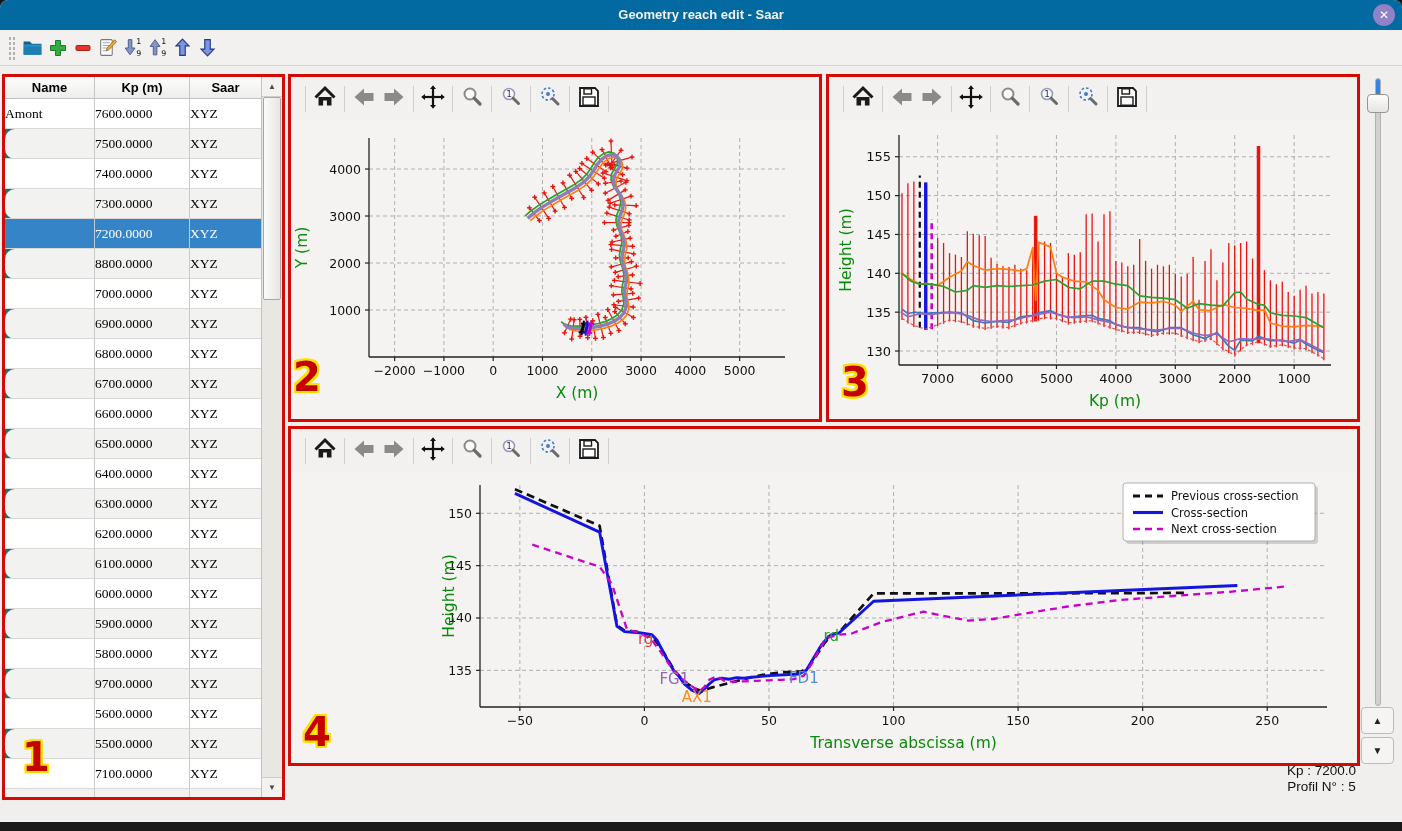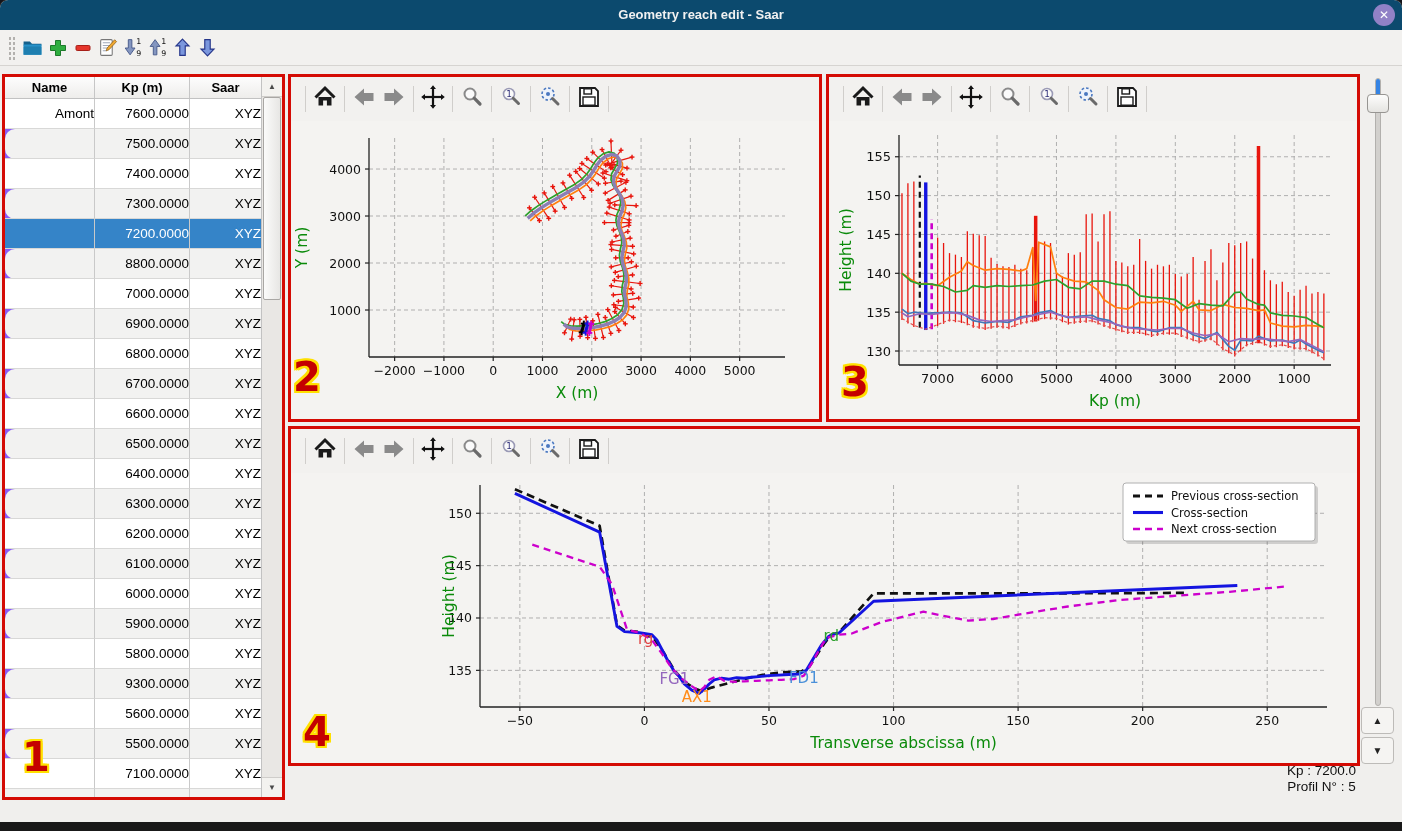--- a/index.html
+++ b/index.html
@@ -1,40 +1,40 @@
 <!DOCTYPE html>
 <html><head>
 <meta charset="utf-8">
 <style>
   html,body{margin:0;padding:0;background:#14141a;}
   .win{position:relative;width:1402px;height:831px;background:#f0efed;border-radius:8px 8px 0 0;
        overflow:hidden;font-family:"Liberation Sans",sans-serif;outline:1px solid #2a2a2a;}
-  .titlebar{position:absolute;left:0;top:0;width:100%;height:30px;background:#0c4a6e;border-radius:8px 8px 0 0;}
+  .titlebar{position:absolute;left:0;top:0;width:100%;height:30px;background:#0369a1;border-radius:8px 8px 0 0;}
   .title{position:absolute;width:100%;text-align:center;line-height:30px;color:#f1f1f1;font-weight:bold;font-size:13px;}
   .closebtn{position:absolute;right:7px;top:4px;width:22px;height:22px;border-radius:50%;background:#9181c6;
             color:#fff;text-align:center;line-height:22px;font-size:12px;cursor:pointer;}
   .toolbar{position:absolute;left:0;top:30px;width:100%;height:36px;background:#f2f1ef;border-bottom:1px solid #d6d4d1;
            display:flex;align-items:center;padding-left:4px;box-sizing:border-box;}
   .grip{width:8px;height:24px;margin:0 4px;background-image:radial-gradient(#b3b1ae 1px,transparent 1.3px);background-size:4px 5px;}
   .tbtn{width:25px;height:25px;display:flex;align-items:center;justify-content:center;margin:0 0;}
   .tbtn svg{display:block;}
   .panel{position:absolute;border:3px solid #d40b04;background:#f4f3f1;box-sizing:border-box;overflow:hidden;}
-  .p1{left:2px;top:74px;width:283px;height:726px;background:#8b5cf6;}
+  .p1{left:2px;top:74px;width:283px;height:726px;background:#0f766e;}
   .p2{left:288px;top:74px;width:534px;height:348px;}
   .p3{left:826px;top:74px;width:534px;height:348px;}
   .p4{left:288px;top:426px;width:1072px;height:340px;}
   .mpltb{height:44px;display:flex;align-items:center;padding-left:10px;background:#f2f1ef;}
   .mplbtn{width:30px;height:32px;display:flex;align-items:center;justify-content:center;}
   .sep{width:1px;height:26px;background:#d0cecb;margin:0 4px;}
   .plotwrap{position:relative;}
   
   .thead{display:grid;grid-template-columns:90px 95px 72px;height:21px;background:linear-gradient(#fdfdfd,#eeedeb);
          border-bottom:1px solid #c2c2c2;font-weight:bold;font-size:13px;align-items:center;text-align:center;}
   .thead span{border-right:1px solid #c6c6c6;line-height:21px;display:block;height:21px;}
-  .trow{display:grid;grid-template-columns:90px 95px 72px;height:30px;font-size:13.5px;text-align:right;background:#fff;}
+  .trow{display:grid;grid-template-columns:90px 95px 72px;height:30px;font-size:13.5px;text-align:left;background:#fff;font-family:Liberation Serif, serif;}
   .trow.alt{background:#f2f2f1;border-radius:10px;}
   .trow.sel{background:#3584c8;color:#fff;}
   .trow span{border-right:1px solid #c9c9c9;border-bottom:1px solid #d8d8d7;line-height:29px;display:block;height:29px;overflow:hidden;}
   .partialrow{display:grid;grid-template-columns:90px 95px 72px;height:9px;background:#f2f2f1;}
   .partialrow span{border-right:1px solid #c9c9c9;display:block;}
   .vscroll{position:absolute;right:0;top:0;bottom:0;width:20px;background:#e9e7e4;border-left:1px solid #c2c2c2;}
   .sup,.sdown{position:absolute;left:0;right:0;height:19px;text-align:center;font-size:8px;color:#4a4a4a;line-height:19px;background:#f3f2ef;}
   .sup{top:0;border-bottom:1px solid #cfcdca;}
   .sdown{bottom:0;border-top:1px solid #cfcdca;}
   .sthumb{position:absolute;top:20px;left:1px;right:1px;height:203px;background:linear-gradient(90deg,#fbfbfa,#e7e6e4);
@@ -230,21 +230,21 @@
           <span>5900.0000</span>
           <span>XYZ</span>
         </div>
         <div class="trow">
           <span></span>
           <span>5800.0000</span>
           <span>XYZ</span>
         </div>
         <div class="trow alt">
           <span></span>
-          <span>9300.0000</span>
+          <span>9700.0000</span>
           <span>XYZ</span>
         </div>
         <div class="trow">
           <span></span>
           <span>5600.0000</span>
           <span>XYZ</span>
         </div>
         <div class="trow alt">
           <span></span>
           <span>5500.0000</span>

